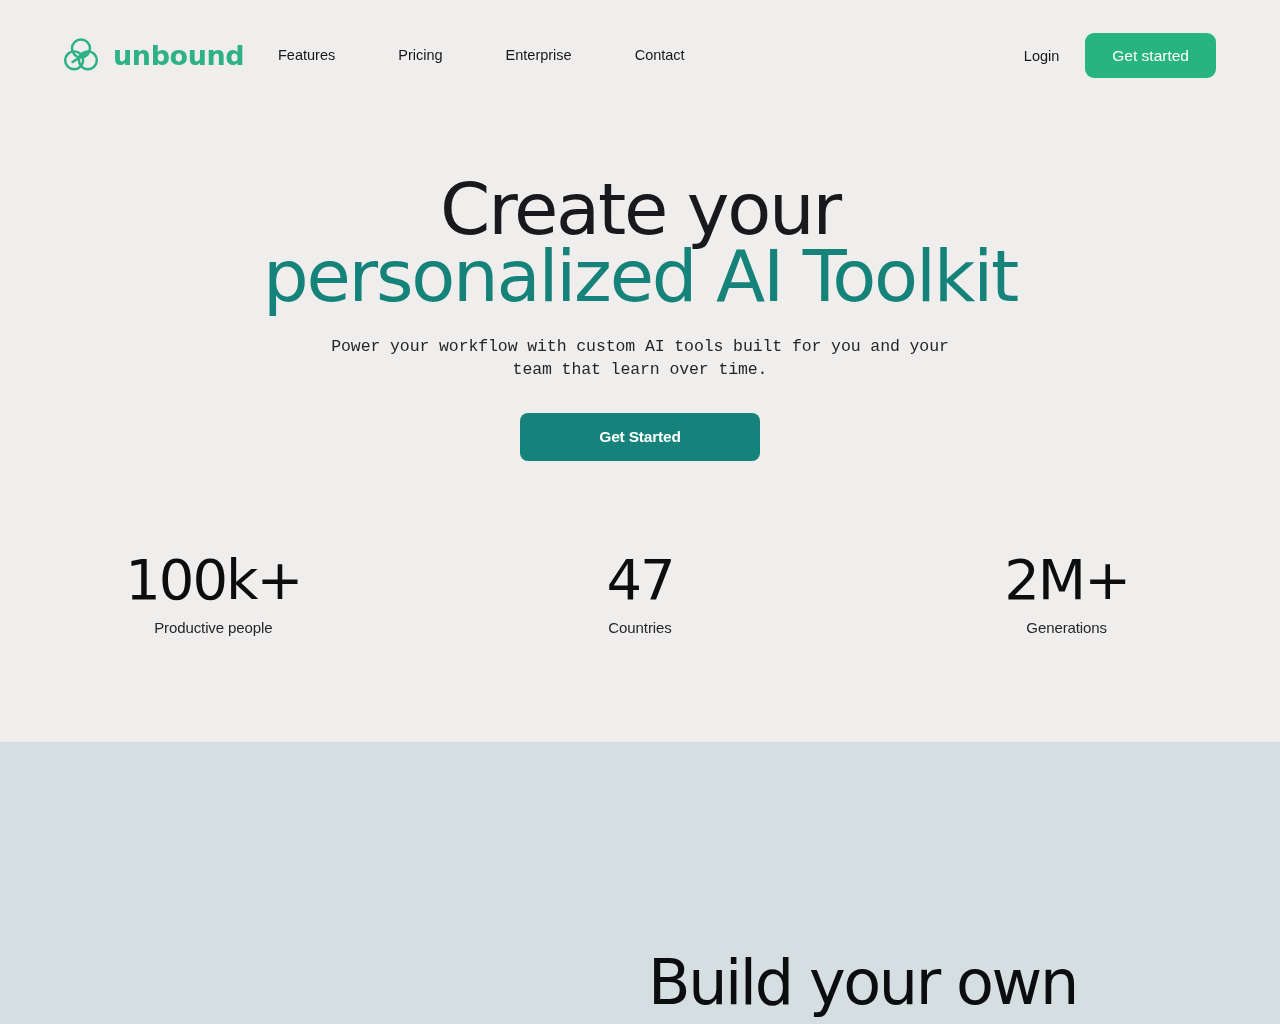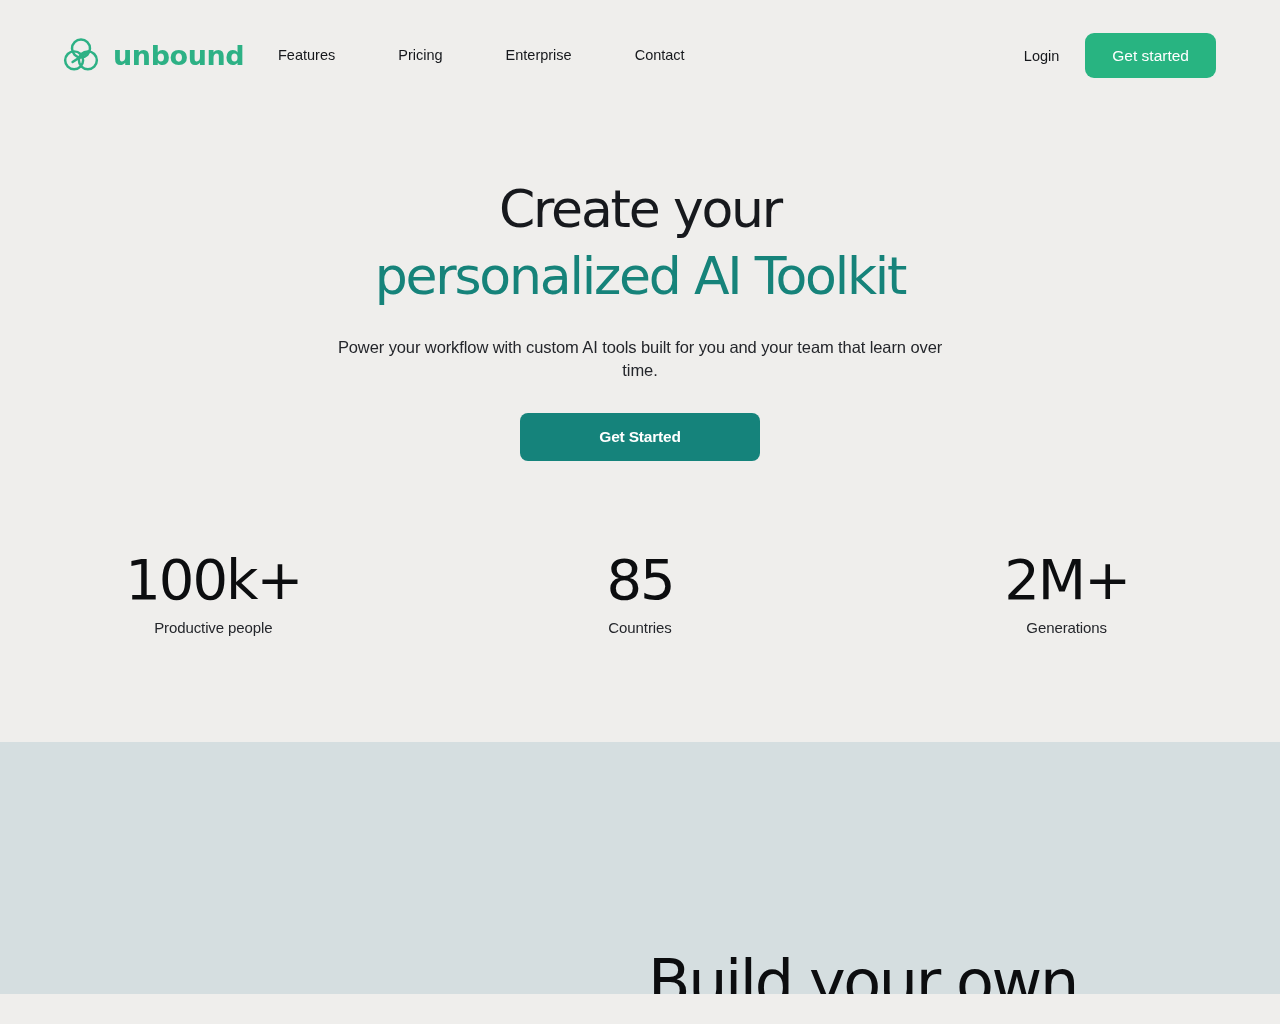--- a/index.html
+++ b/index.html
@@ -123,21 +123,21 @@
     height: 654px;
     background: #efeeec;
     text-align: center;
   }
 
   .hero-title {
     position: absolute;
     top: 88px;
     left: 0;
     width: 1280px;
-    font-size: 52px;
+    font-size: 72px;
     line-height: 66px;
     font-weight: 400;
     letter-spacing: -2.2px;
     color: #17191d;
     font-family: "DejaVu Sans", sans-serif;
   }
   .hero-title .line2 {
     display: block;
     color: #16837a;
     margin-top: 1px;
@@ -146,20 +146,21 @@
   .hero-sub {
     position: absolute;
     top: 248px;
     left: 50%;
     transform: translateX(-50%);
     width: 620px;
     font-size: 16.5px;
     line-height: 22.5px;
     color: #24262b;
     letter-spacing: -0.1px;
+    font-family: Liberation Mono, monospace;
   }
 
   .btn-hero-cta {
     position: absolute;
     top: 325px;
     left: 50%;
     transform: translateX(-50%);
     display: inline-flex;
     align-items: center;
     justify-content: center;
@@ -204,21 +205,21 @@
     color: #24262b;
     letter-spacing: -0.1px;
   }
 
   
   .section-build {
     position: absolute;
     top: 742px;
     left: 0;
     width: 1280px;
-    height: 252px;
+    height: 282px;
     background: #d5dee0;
     overflow: hidden;
   }
   .build-title {
     position: absolute;
     top: 205px;
     left: 648px;
     font-size: 62px;
     line-height: 72px;
     font-weight: 400;
@@ -271,21 +272,21 @@
     <button class="btn-hero-cta" type="button">Get Started</button>
 
     <div class="stats">
 
       <div class="stat">
         <div class="stat-value">100k+</div>
         <div class="stat-label">Productive people</div>
       </div>
 
       <div class="stat">
-        <div class="stat-value">85</div>
+        <div class="stat-value">47</div>
         <div class="stat-label">Countries</div>
       </div>
 
       <div class="stat">
         <div class="stat-value">2M+</div>
         <div class="stat-label">Generations</div>
       </div>
 
     </div>
 

